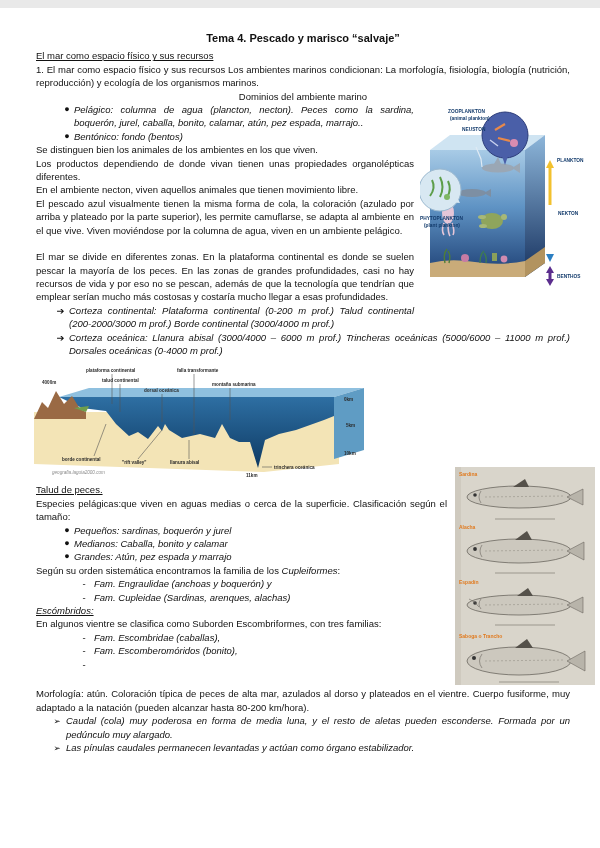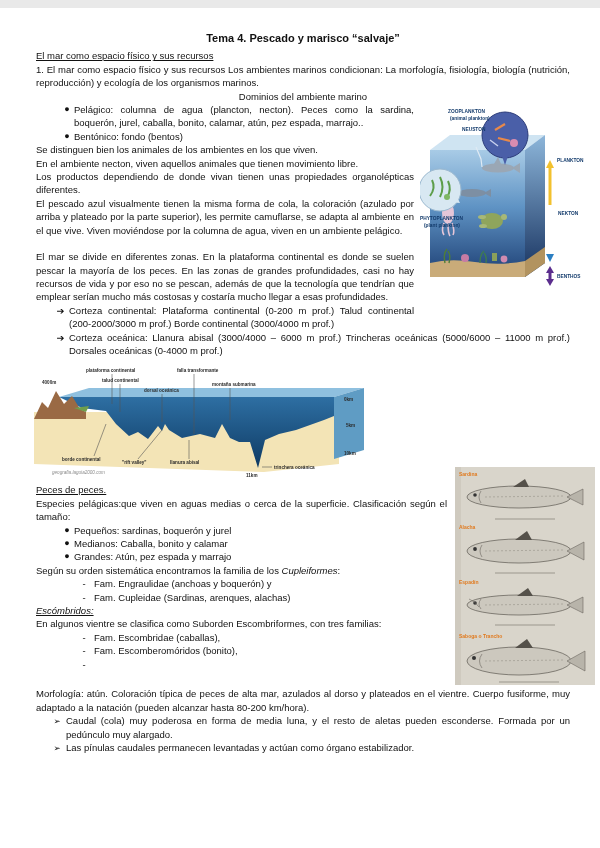--- a/index.html
+++ b/index.html
@@ -24,21 +24,21 @@
   }
   .h-underline{
     text-decoration:underline;
     margin:0;
   }
   p{margin:0;text-align:justify;}
   .gap-top{margin-top:13px;}
   .list{margin:0;padding:0;list-style:none;}
   .li{display:flex;align-items:flex-start;}
   .li .glyph{flex:0 0 auto;text-align:center;}
-  .li .txt{flex:1 1 auto;text-align:justify;display:block;}
+  .li .txt{flex:1 1 auto;text-align:justify;display:block;font-style:italic;}
   .disc .glyph{width:14px;margin-left:24px;font-size:9px;}
   .arrow .glyph{width:17px;margin-left:16px;color:#111;}
   .dash .glyph{width:20px;margin-left:38px;}
   .chev .glyph{width:18px;margin-left:12px;font-size:8.5px;padding-top:1px;}
   .italic{font-style:italic;}
   
   .fig-watercolumn{
     float:right;
     width:172px;height:190px;
     margin:2px -22px 12px 6px;
@@ -166,22 +166,22 @@
       <span class="glyph">●</span>
       <span class="txt">Pelágico: columna de agua (plancton, necton). Peces como la sardina, boquerón, jurel, caballa, bonito, calamar, atún, pez espada, marrajo..</span>
     </li>
     <li class="li">
       <span class="glyph">●</span>
       <span class="txt">Bentónico: fondo (bentos)</span>
     </li>
   </ul>
 
   <p>Se distinguen bien los animales de los ambientes en los que viven.</p>
+  <p>Los productos dependiendo de donde vivan tienen unas propiedades organolépticas diferentes.</p>
   <p>En el ambiente necton, viven aquellos animales que tienen movimiento libre.</p>
-  <p>Los productos dependiendo de donde vivan tienen unas propiedades organolépticas diferentes.</p>
   <p>El pescado azul visualmente tienen la misma forma de cola, la coloración (azulado por arriba y plateado por la parte superior), les permite camuflarse, se adapta al ambiente en el que vive. Viven moviéndose por la columna de agua, viven en un ambiente pelágico.</p>
 
   <p class="gap-top">El mar se divide en diferentes zonas. En la plataforma continental es donde se suelen pescar la mayoría de los peces. En las zonas de grandes profundidades, casi no hay recursos de vida y por eso no se pescan, además de que la tecnología que tendrían que emplear serían mucho más costosas y costaría mucho llegar a esas profundidades.</p>
 
   <ul class="list arrow">
     <li class="li">
       <span class="glyph">➔</span>
       <span class="txt">Corteza continental: Plataforma continental (0-200 m prof.) Talud continental (200-2000/3000 m prof.) Borde continental (3000/4000 m prof.)</span>
     </li>
     <li class="li">
@@ -280,21 +280,21 @@
         <line x1="30" y1="194" x2="108" y2="193" stroke="#8a867c" stroke-width="0.5" stroke-dasharray="2 2"></line>
         <line x1="44" y1="215" x2="104" y2="215" stroke="#9b978d" stroke-width="1.2"></line>
       </g>
       <text x="4" y="9" class="svg-orange">Sardina</text>
       <text x="4" y="62" class="svg-orange">Alacha</text>
       <text x="4" y="117" class="svg-orange">Espadín</text>
       <text x="4" y="171" class="svg-orange">Saboga o Trancho</text>
     </svg>
   </div>
 
-  <p class="h-underline">Peces de peces.</p>
+  <p class="h-underline">Talud de peces.</p>
   <p>Especies pelágicas:que viven en aguas medias o cerca de la superficie. Clasificación según el tamaño:</p>
 
   <ul class="list disc">
     <li class="li">
       <span class="glyph">●</span>
       <span class="txt">Pequeños: sardinas, boquerón y jurel</span>
     </li>
     <li class="li">
       <span class="glyph">●</span>
       <span class="txt">Medianos: Caballa, bonito y calamar</span>

